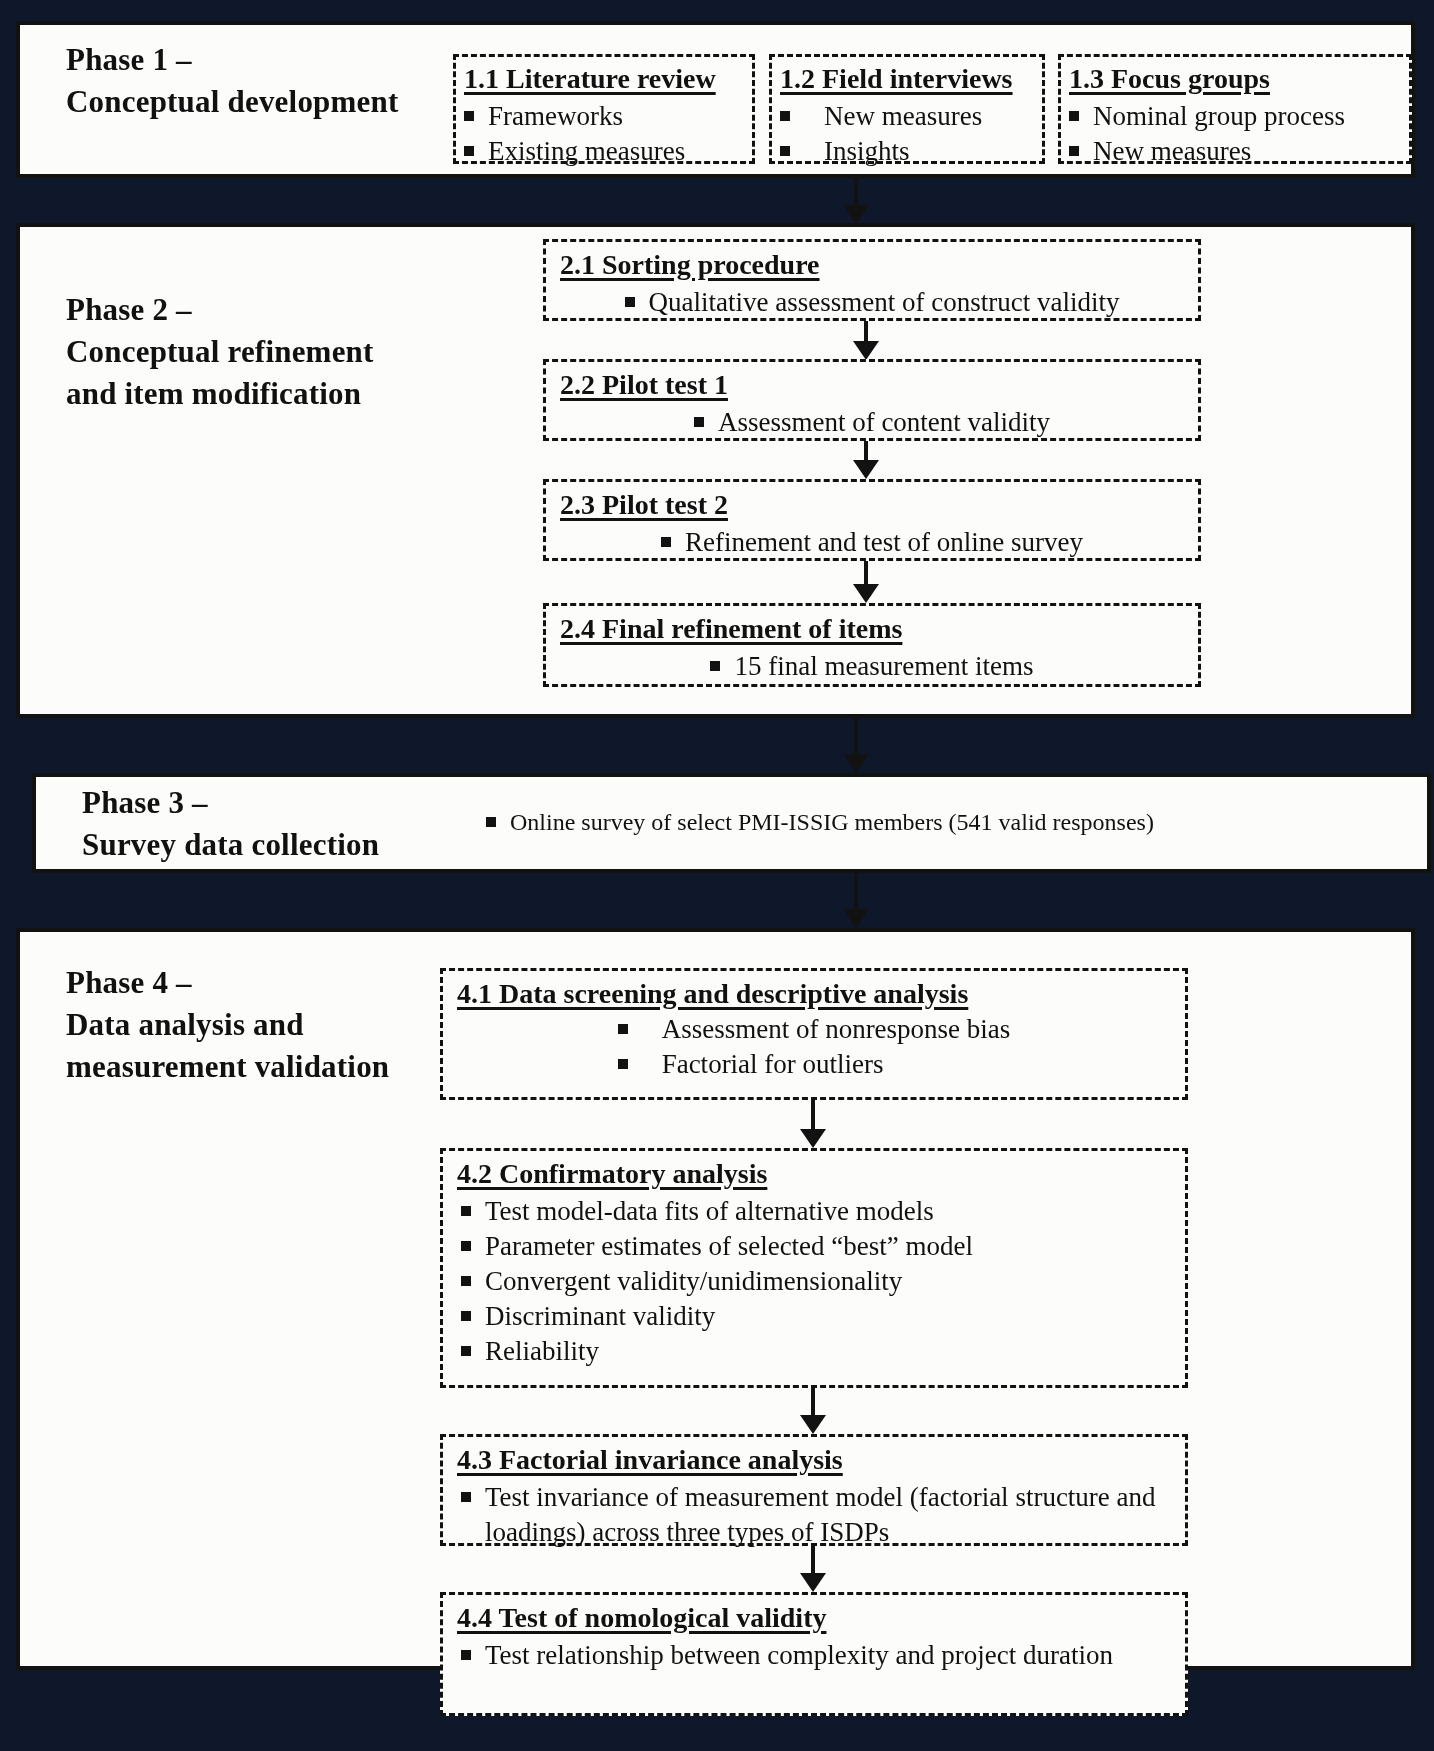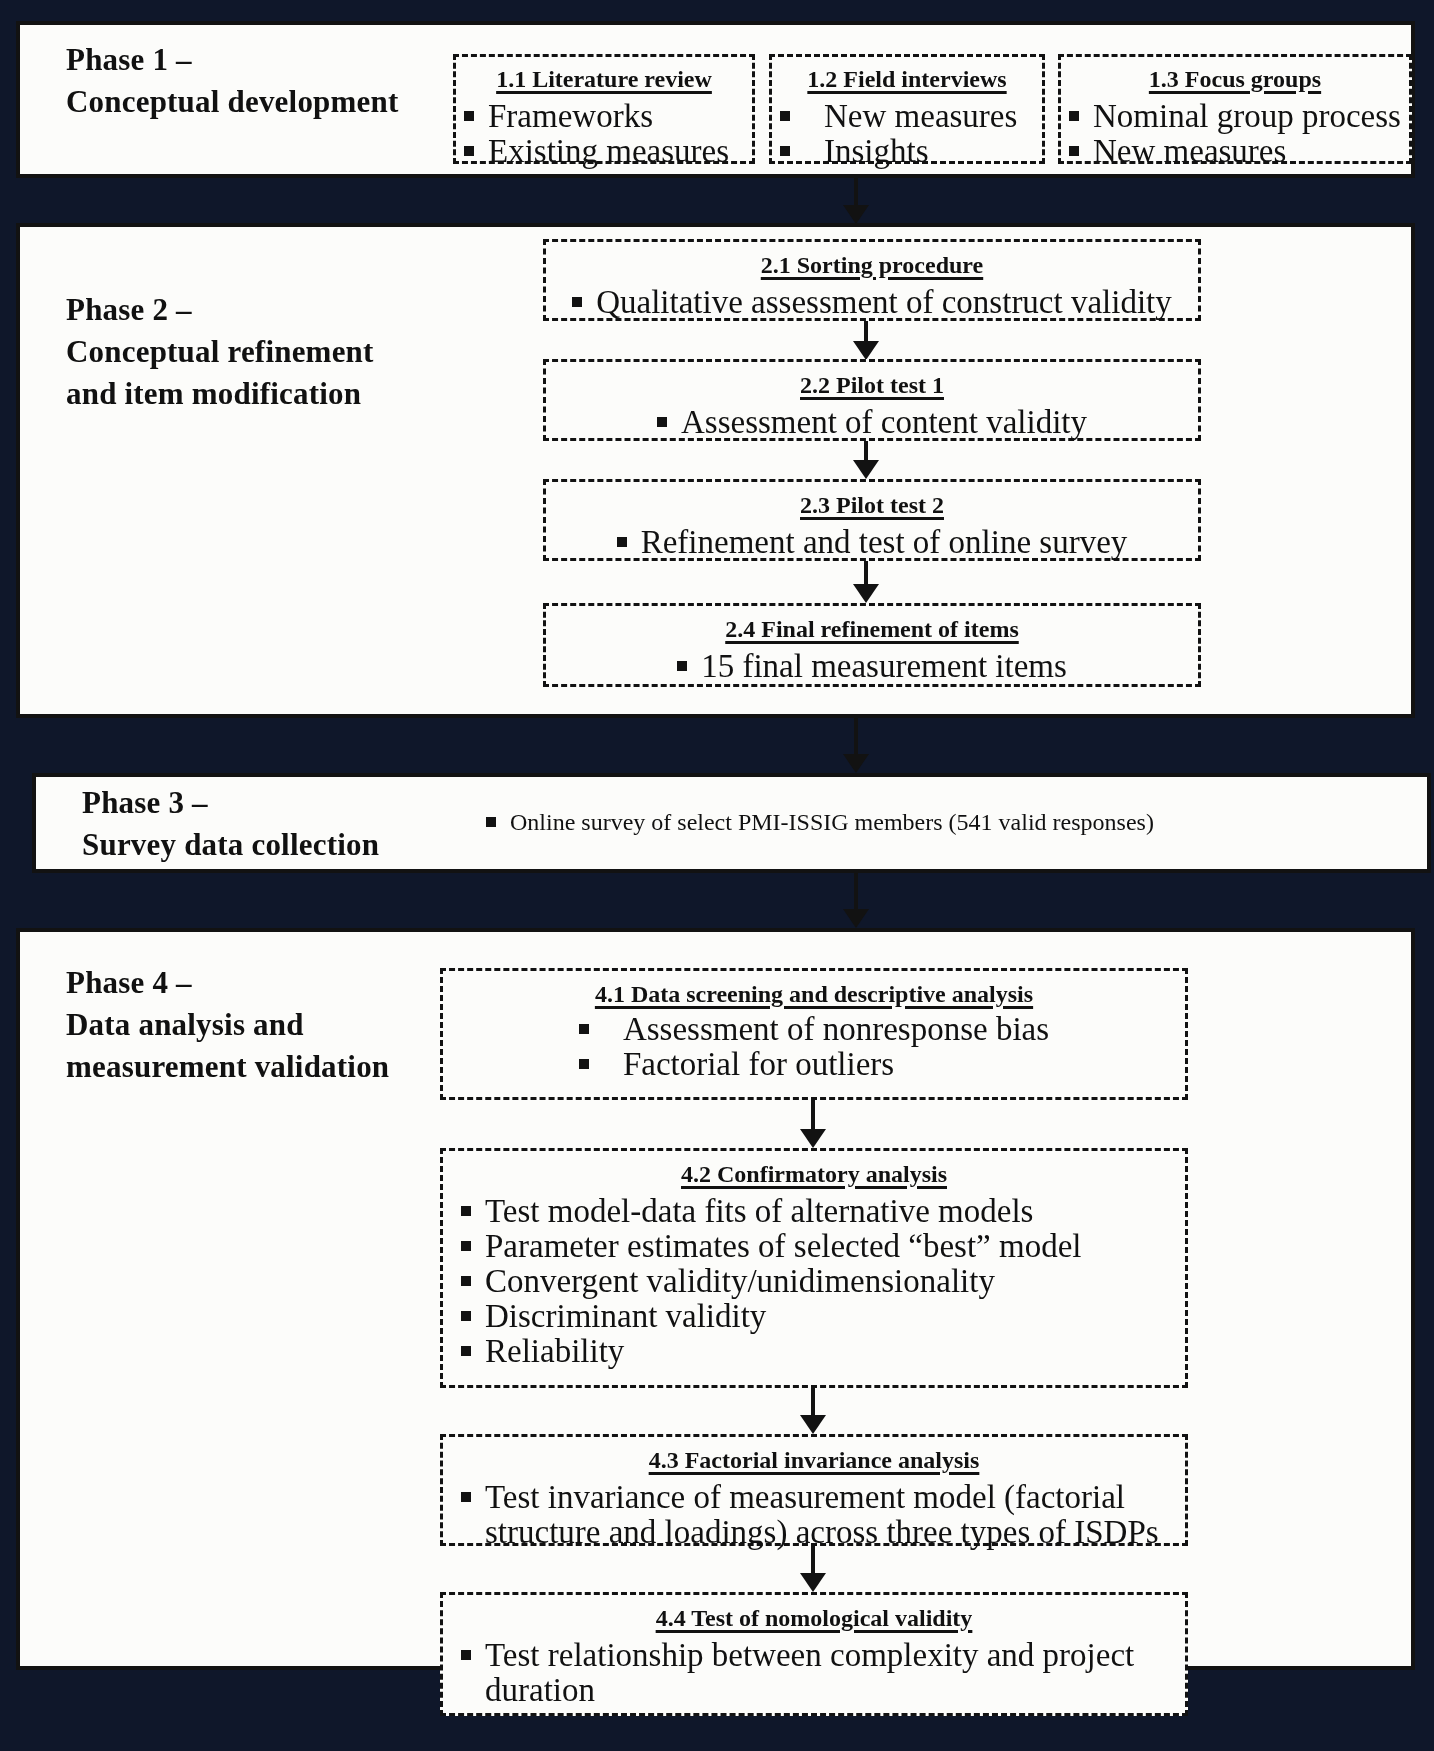--- a/index.html
+++ b/index.html
@@ -4,25 +4,25 @@
 <style>
   html,body{margin:0;padding:0;background:#e9e9e7;}
   .canvas{
     position:relative;width:1434px;height:1751px;background:#0f172a;
     font-family:"Liberation Serif","DejaVu Serif",serif;color:#111;overflow:hidden;
   }
   .phase{position:absolute;border:4px solid #121212;box-sizing:border-box;background:#fcfcfa;}
   .plabel{position:absolute;font-weight:bold;font-size:31px;line-height:42px;letter-spacing:.2px;}
   .step{position:absolute;border:3px dashed #121212;box-sizing:border-box;padding:5px 14px;background:#fcfcfa;}
   .step .title{
-    text-align:center;font-weight:bold;font-size:24px;line-height:36px;
+    text-align:left;font-weight:bold;font-size:28px;line-height:36px;
     text-decoration:underline;text-decoration-thickness:3px;text-underline-offset:4px;
   }
   .items{margin-top:2px;}
-  .item{display:flex;align-items:flex-start;font-size:33px;line-height:35px;}
+  .item{display:flex;align-items:flex-start;font-size:27px;line-height:35px;}
   .item .sq{flex:none;width:10px;height:10px;background:#121212;margin-top:12px;}
   .item .txt{margin-left:14px;}
   .gap-wide .txt{margin-left:34px;}
   .center-items .item{justify-content:center;}
   .fitcenter{width:fit-content;margin:0 auto;}
   .arrow{position:absolute;display:flex;flex-direction:column;align-items:center;width:26px;}
   .arrow .shaft{flex:1;width:4px;background:#121212;}
   .arrow .head{width:0;height:0;border-left:13px solid transparent;border-right:13px solid transparent;border-top:19px solid #121212;}
 </style>
 </head>

